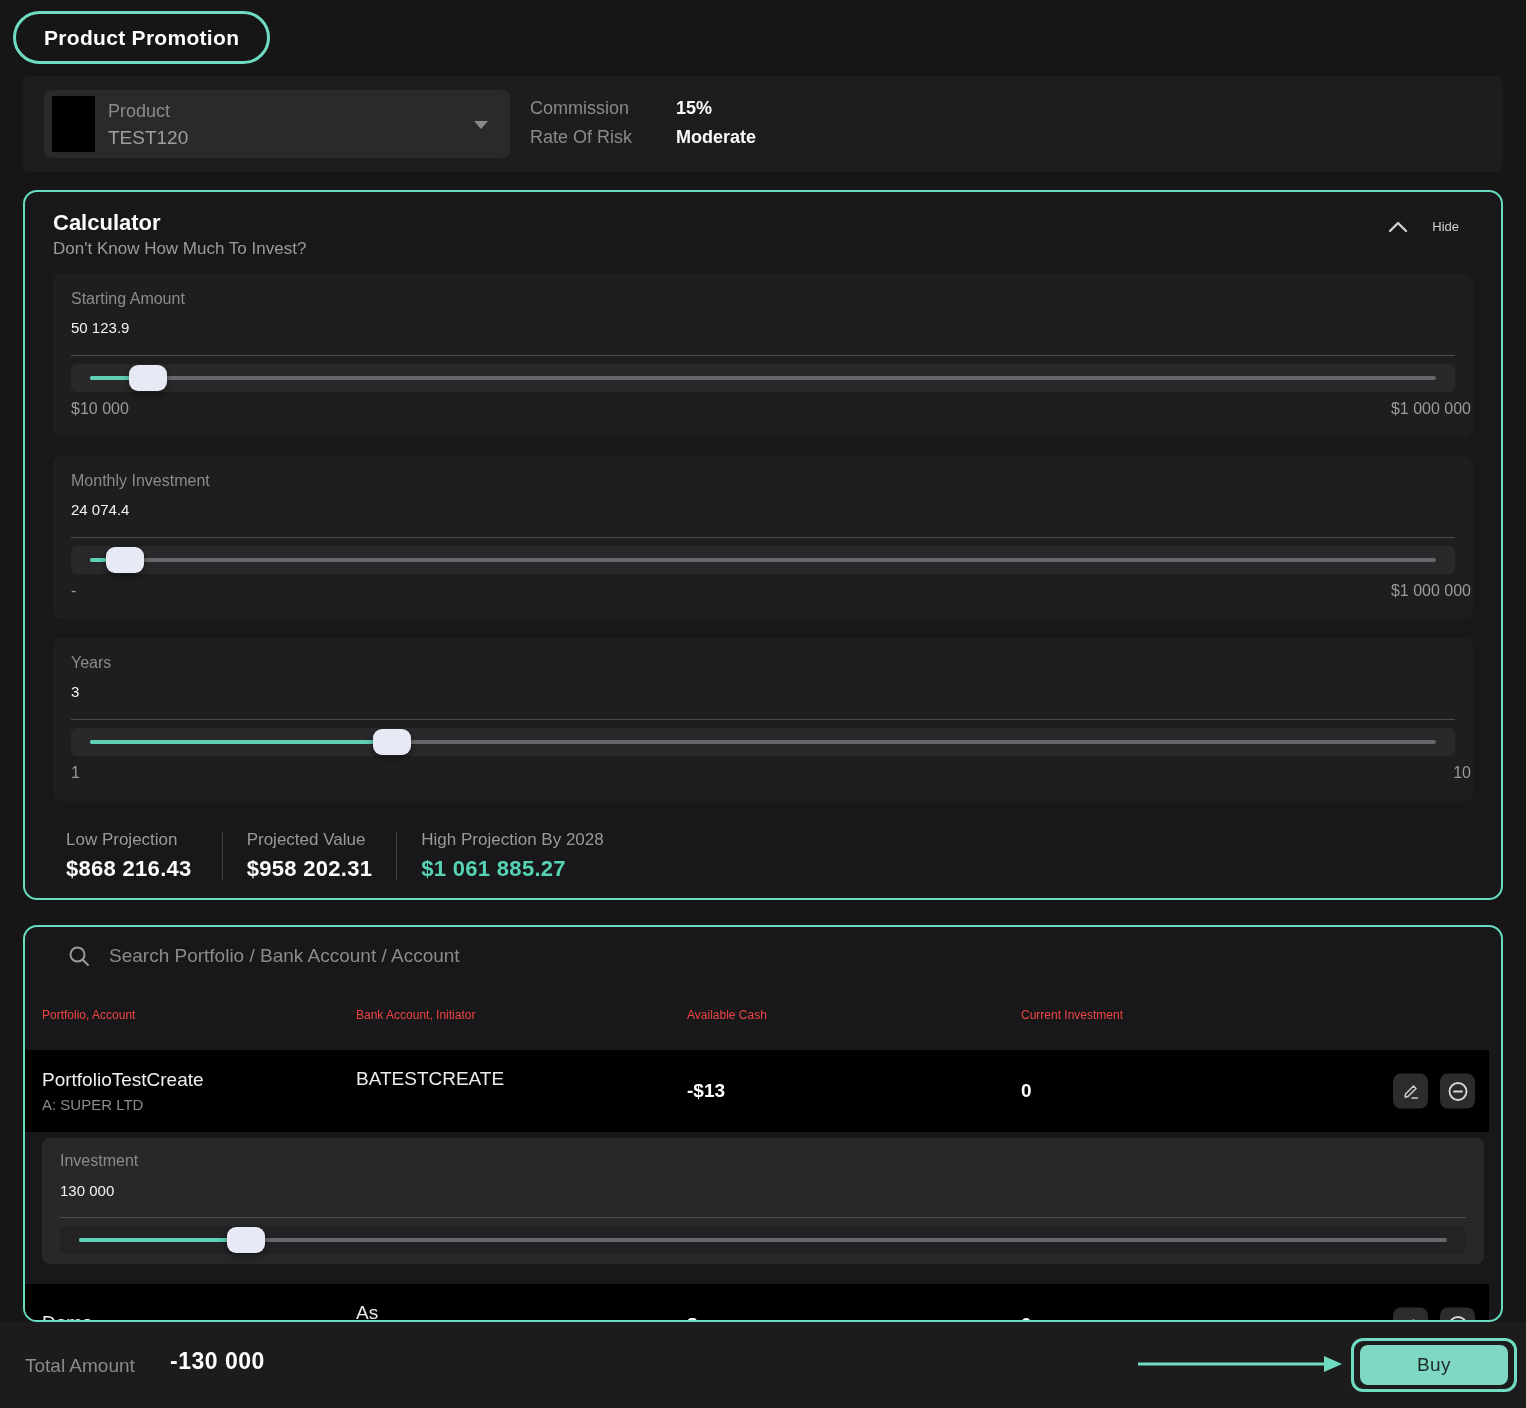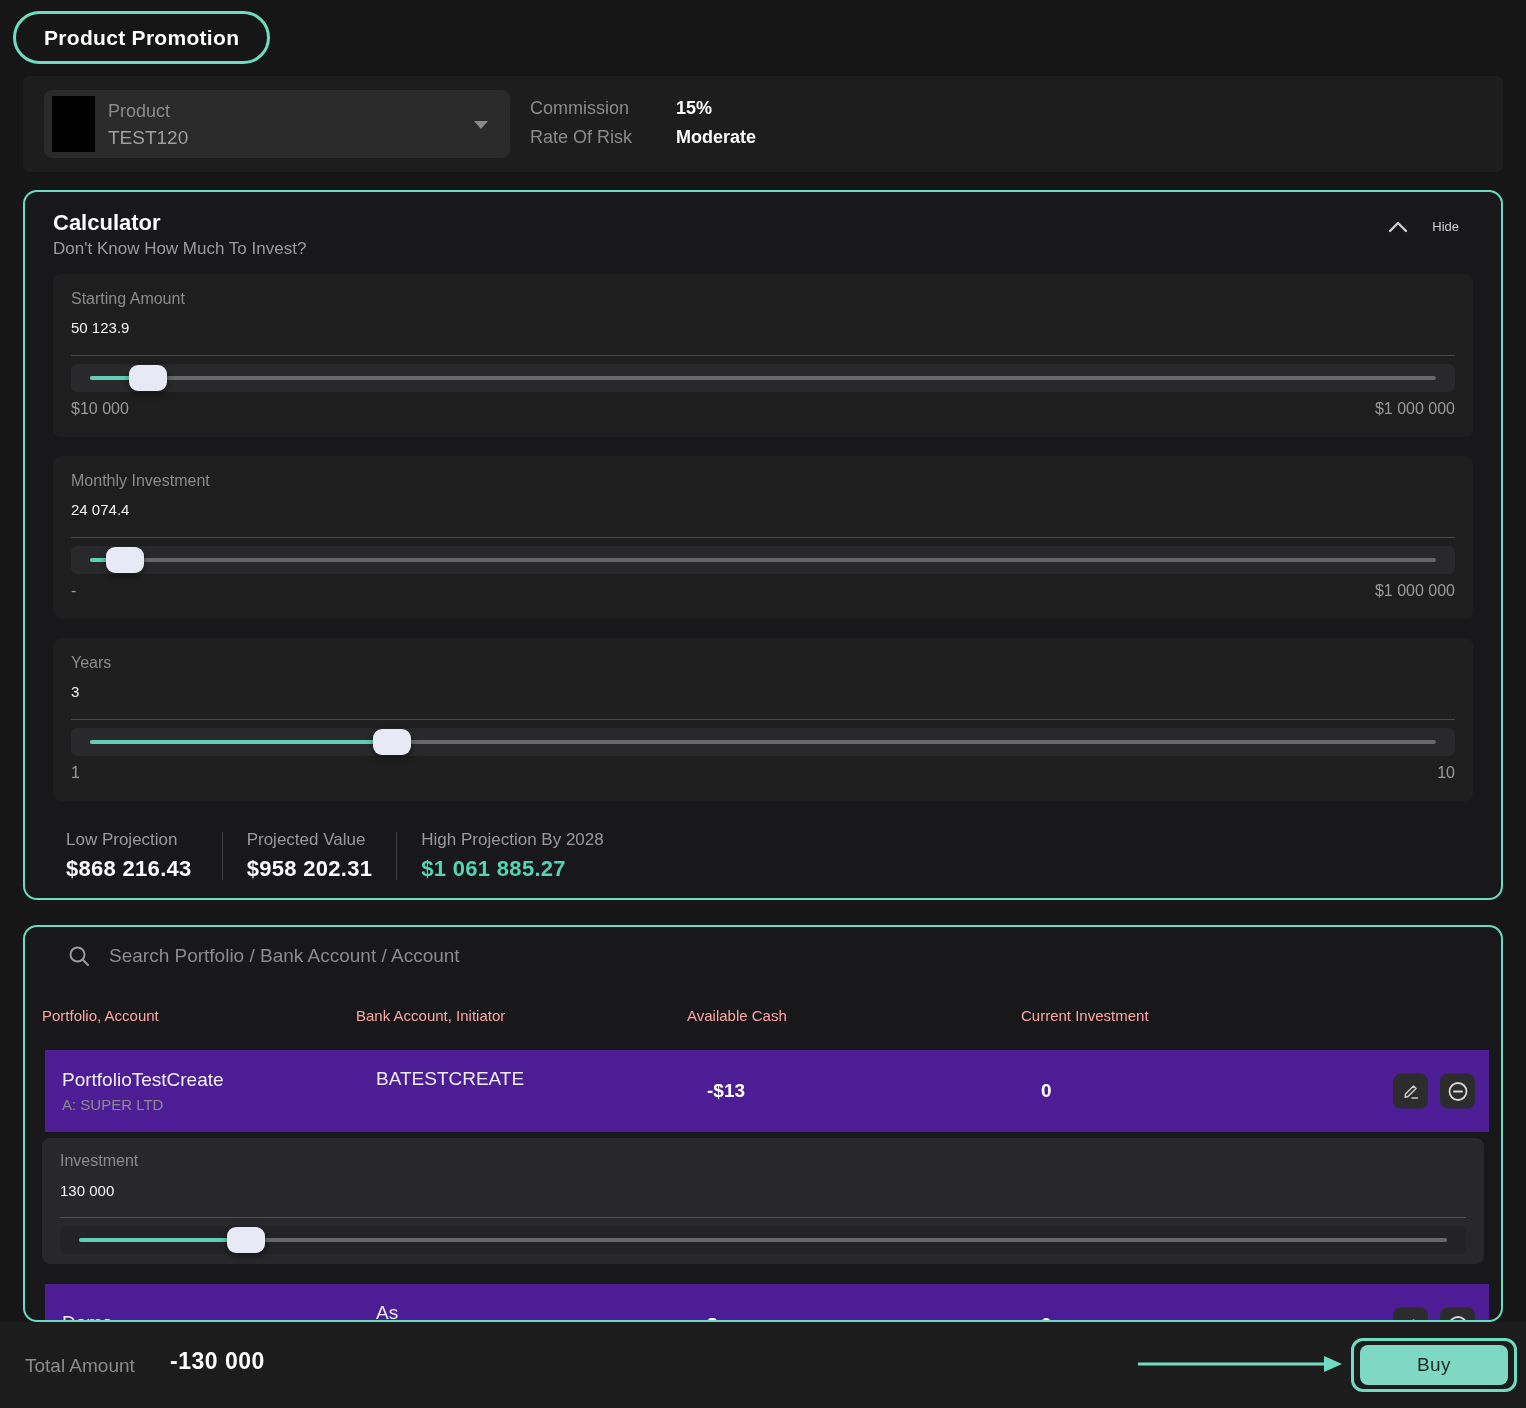--- a/index.html
+++ b/index.html
@@ -53,21 +53,21 @@
   .card-label { position:absolute; left:18px; top:16px; color:#8b8b8b; font-size:16px; }
   .card-value { position:absolute; left:18px; top:45px; color:#f2f2f2; font-size:15px; }
   .card-underline { position:absolute; left:18px; right:18px; top:81px; height:1px; background:#4a4a4c; }
   .slider { position:absolute; left:18px; right:18px; top:90px; height:28px; background:#29292b; border-radius:6px; }
   .rail { position:absolute; left:19px; right:19px; top:12px; height:4px; background:#68686c; border-radius:2px; }
   .rail-fill { position:absolute; left:0; top:0; height:4px; background:#5fd0b5; border-radius:2px; }
   .thumb {
     position:absolute; top:-11px; width:38px; height:26px; background:#e7e9f5;
     border-radius:9px; transform:translateX(-50%); box-shadow:0 3px 7px rgba(0,0,0,.45); cursor:grab;
   }
-  .minmax { position:absolute; left:18px; right:18px; top:126px; display:flex; justify-content:space-between; color:#9a9a9a; font-size:16px; }
+  .minmax { position:absolute; left:18px; right:2px; top:126px; display:flex; justify-content:space-between; color:#9a9a9a; font-size:16px; }
 
   .projections { position:absolute; left:41px; top:638px; display:flex; align-items:center; }
   .proj-item { display:flex; flex-direction:column; gap:6px; }
   .proj-label { color:#9a9a9a; font-size:17px; }
   .proj-value { color:#fbfbfb; font-size:22px; font-weight:700; letter-spacing:.3px; }
   .proj-value.hl { color:#56d2b4; }
   .proj-div { width:1px; height:48px; background:#424244; margin:0 24px; }
   .proj-item:first-child { padding-right:6px; }
 
   
@@ -77,23 +77,23 @@
   }
   .search-row { position:absolute; left:0; top:0; right:0; height:58px; display:flex; align-items:center; padding-left:42px; gap:18px; }
   .search-row input {
     flex:1; background:transparent; border:none; outline:none;
     color:#e8e8e8; font-size:19px; font-family:"Liberation Sans", sans-serif;
   }
   .search-row input::placeholder { color:#8b8b8b; }
 
   .tgrid { display:grid; grid-template-columns:314px 331px 334px 1fr; padding-left:17px; }
   .header-row { position:absolute; left:0; right:0; top:58px; height:60px; align-items:center; }
-  .header-row div { color:#fca5a5; font-size:15px; }
-
-  .t-row { position:absolute; left:0; right:12px; height:82px; background:#4c1d95; align-items:center;margin-left:20px; }
+  .header-row div { color:#ef4444; font-size:12px; }
+
+  .t-row { position:absolute; left:0; right:12px; height:82px; background:#000000; align-items:center; }
   .cell-portfolio .p1 { color:#f0f0f0; font-size:19px; }
   .cell-portfolio .p2 { color:#8b8b8b; font-size:15px; margin-top:5px; }
   .cell-bank { color:#ededed; font-size:19px; align-self:start; margin-top:18px; }
   .cell-cash, .cell-inv { color:#fff; font-size:19px; font-weight:700; }
   .row-icons { position:absolute; right:14px; top:50%; transform:translateY(-50%); display:flex; gap:12px; }
   .icon-btn {
     width:35px; height:35px; background:#2c2c2d; border-radius:8px;
     display:flex; align-items:center; justify-content:center; cursor:pointer;
   }
 

